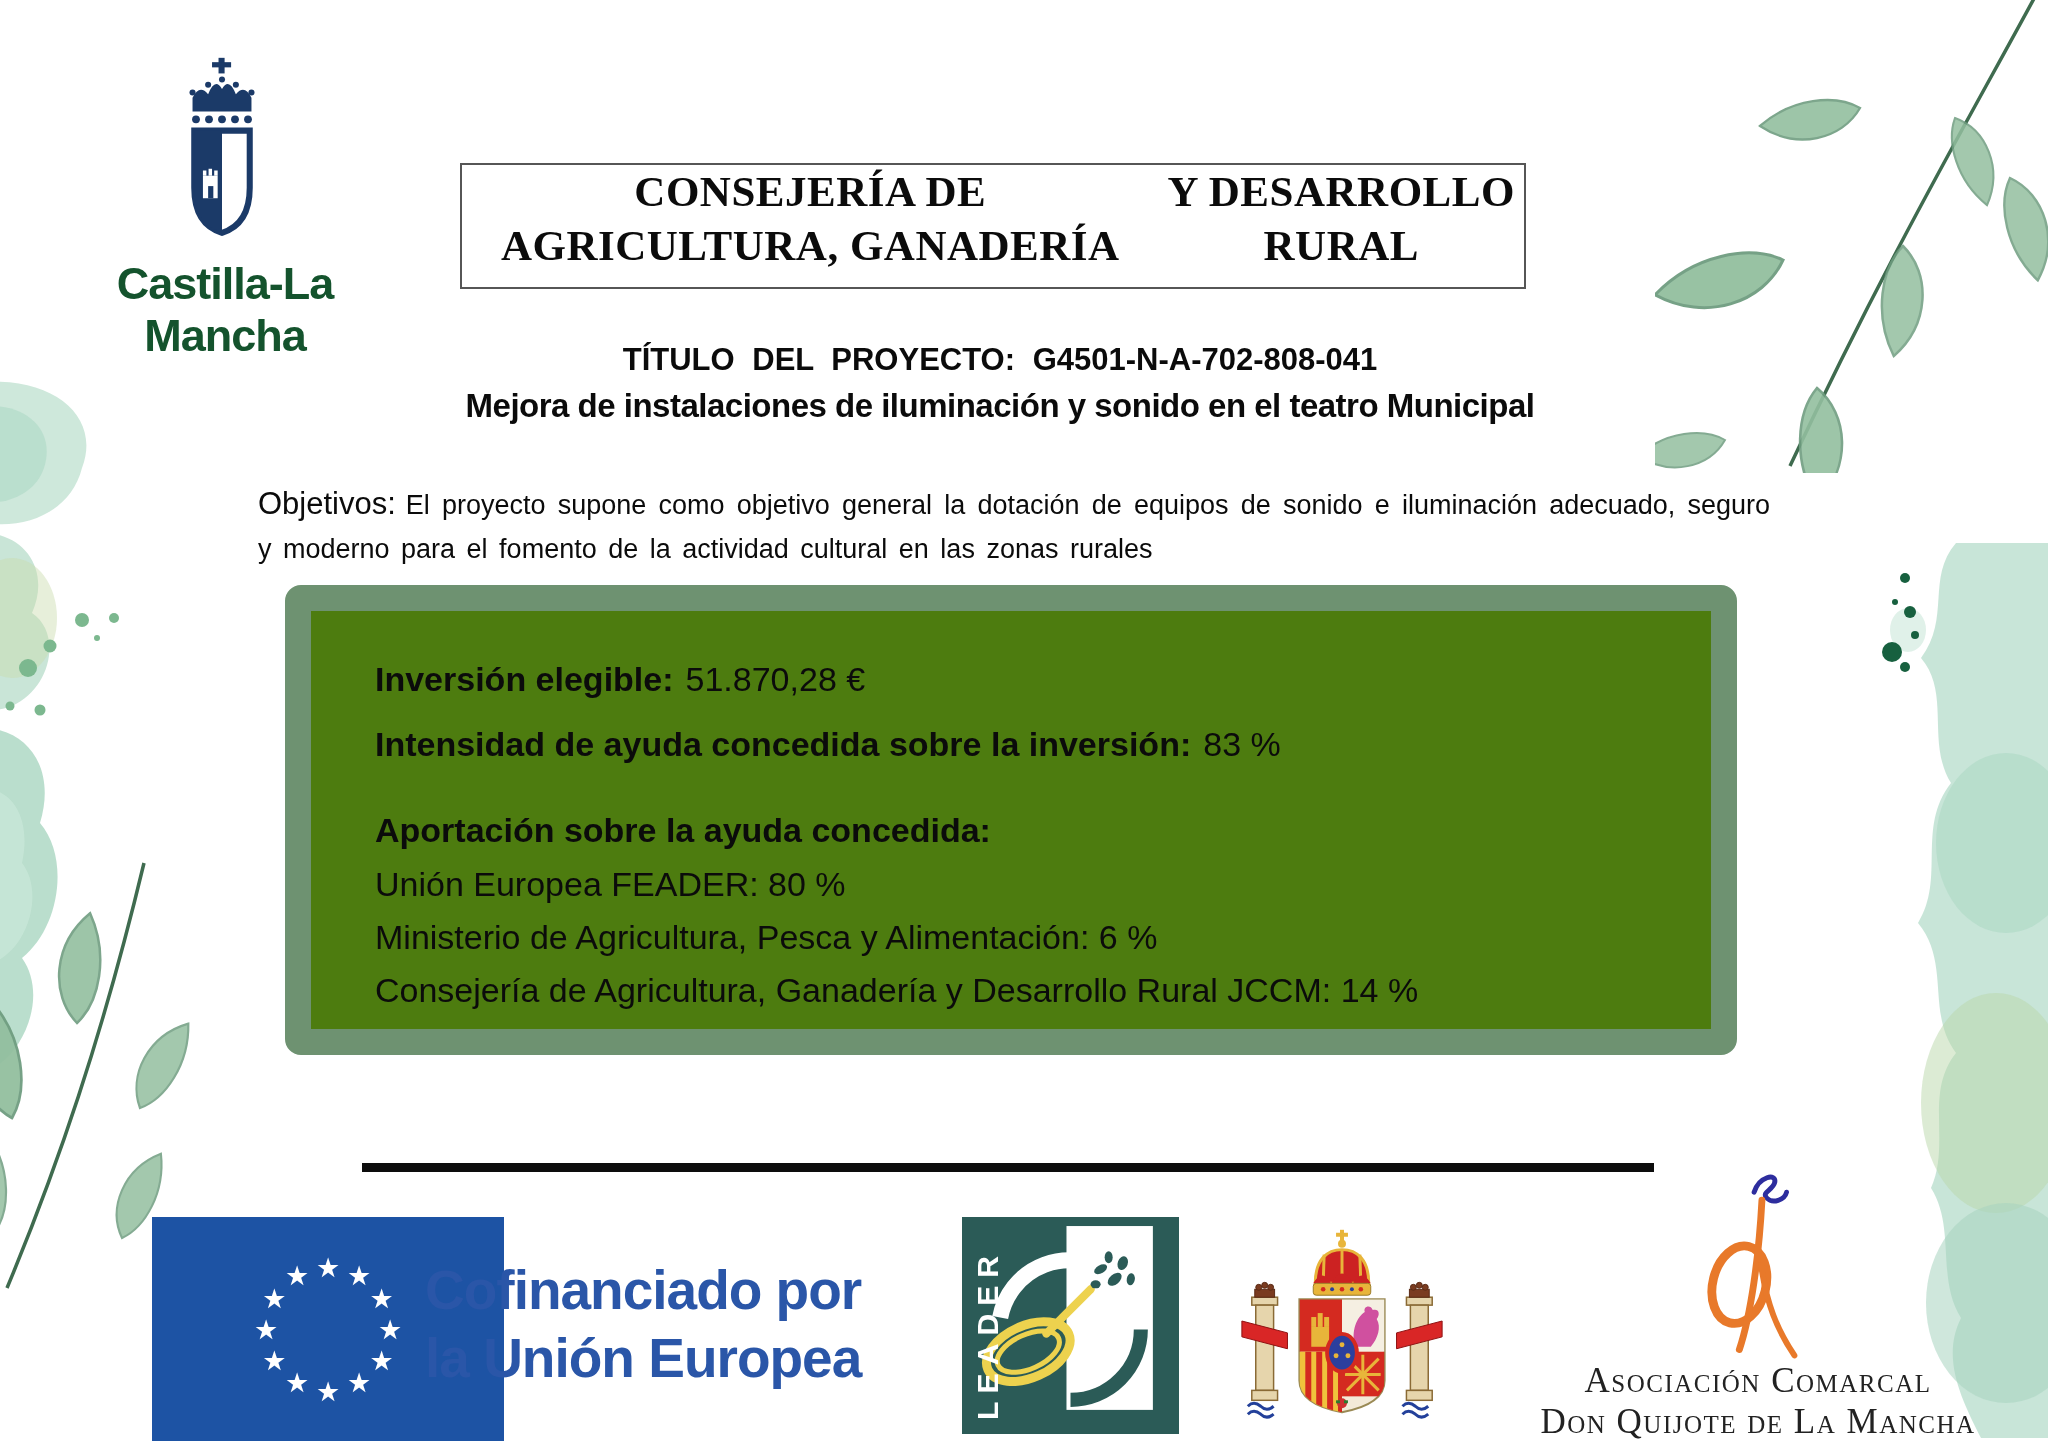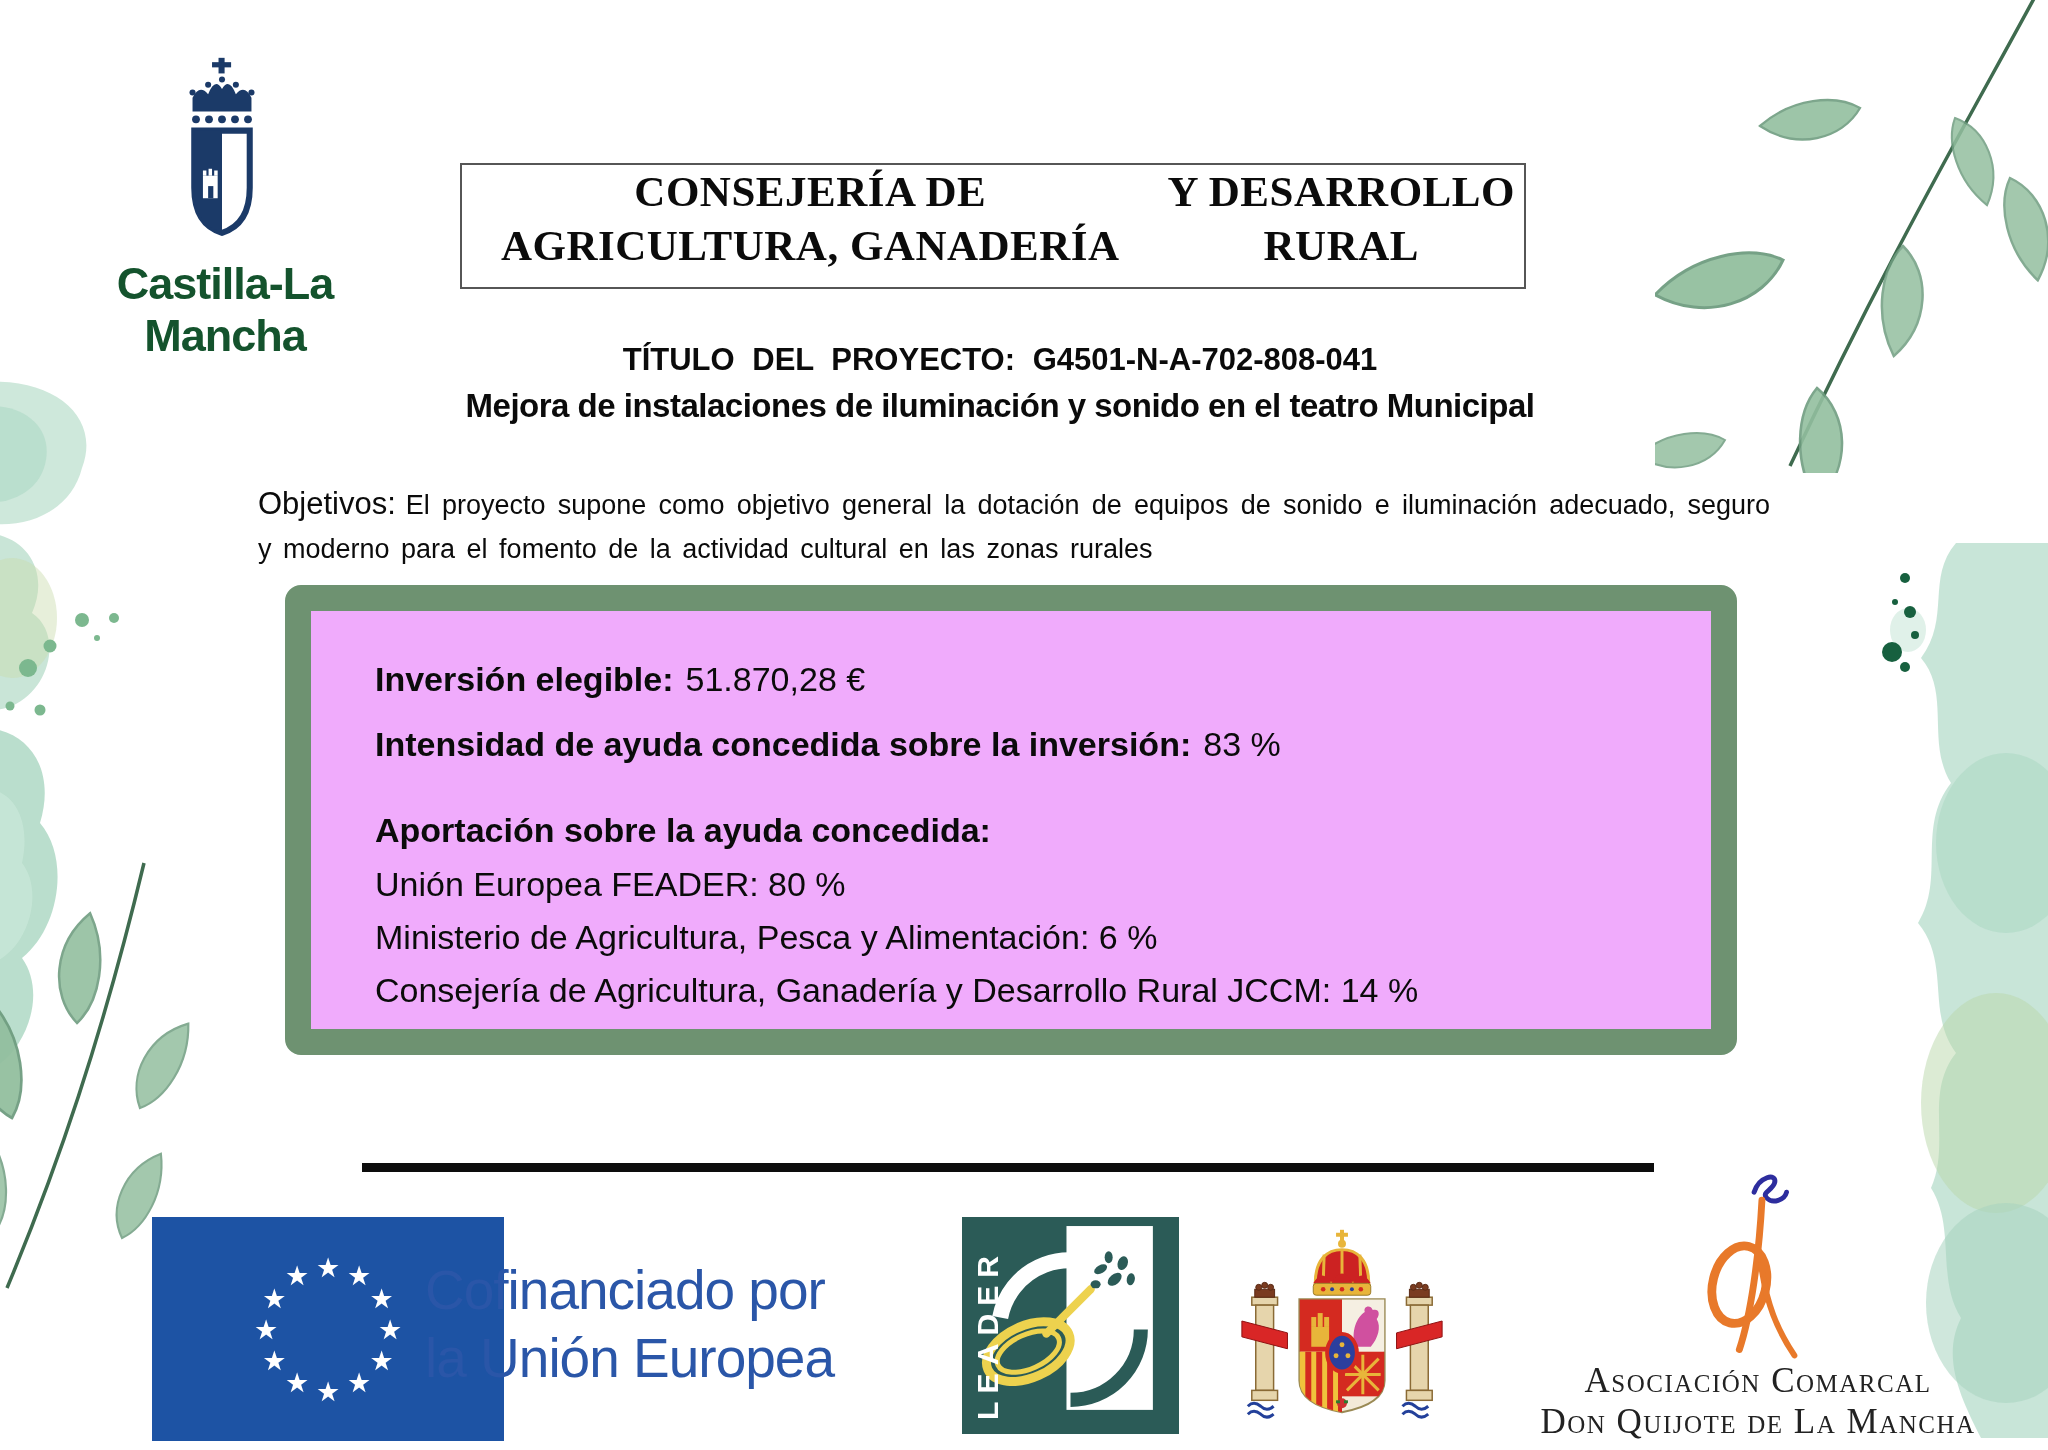--- a/index.html
+++ b/index.html
@@ -25,31 +25,31 @@
   .proj-code{font-size:31px;font-weight:700;word-spacing:9px;margin-bottom:9px;}
   .proj-name{font-size:33px;font-weight:700;letter-spacing:-.5px;}
 
   
   .objetivos{left:258px;top:482px;width:1512px;font-size:27px;line-height:44px;
     text-align:justify;word-spacing:4px;}
   .obj-label{font-size:31px;margin-right:10px;}
 
   
   .fund-box{left:285px;top:585px;width:1452px;height:470px;box-sizing:border-box;
-    border:26px solid #6e9271;border-radius:16px;background:#f0abfc;
+    border:26px solid #6e9271;border-radius:16px;background:#4d7c0f;
     padding:48px 30px 0 64px;}
   .fl{font-size:34px;line-height:40px;}
   .fl strong{font-weight:700;margin-right:12px;}
   .m1{margin-bottom:25px;} .m2{margin-bottom:46px;} .m3{margin-bottom:14px;}
   .mi{margin-bottom:13px;}
 
   
   .divider{left:362px;top:1163px;width:1292px;height:9px;background:#0d0d0d;}
   .eu-flag{left:152px;top:1217px;width:352px;height:224px;}
-  .eu-text{left:425px;top:1256px;font-size:55px;font-weight:400;color:#2a56a8;
+  .eu-text{left:425px;top:1256px;font-size:55px;font-weight:700;color:#2a56a8;
     line-height:68px;letter-spacing:-1px;}
   .leader{left:962px;top:1217px;width:217px;height:217px;}
   .coa{left:1228px;top:1199px;width:228px;height:244px;}
   .quijote-icon{left:1700px;top:1166px;width:118px;height:198px;}
   .asoc-text{left:1520px;top:1360px;width:476px;text-align:center;
     font-family:"Liberation Serif","DejaVu Serif",serif;font-variant:small-caps;
     font-size:35px;line-height:41px;color:#222;letter-spacing:1.5px;}
 
   
   .deco-tr{left:1655px;top:-12px;width:400px;height:485px;}

